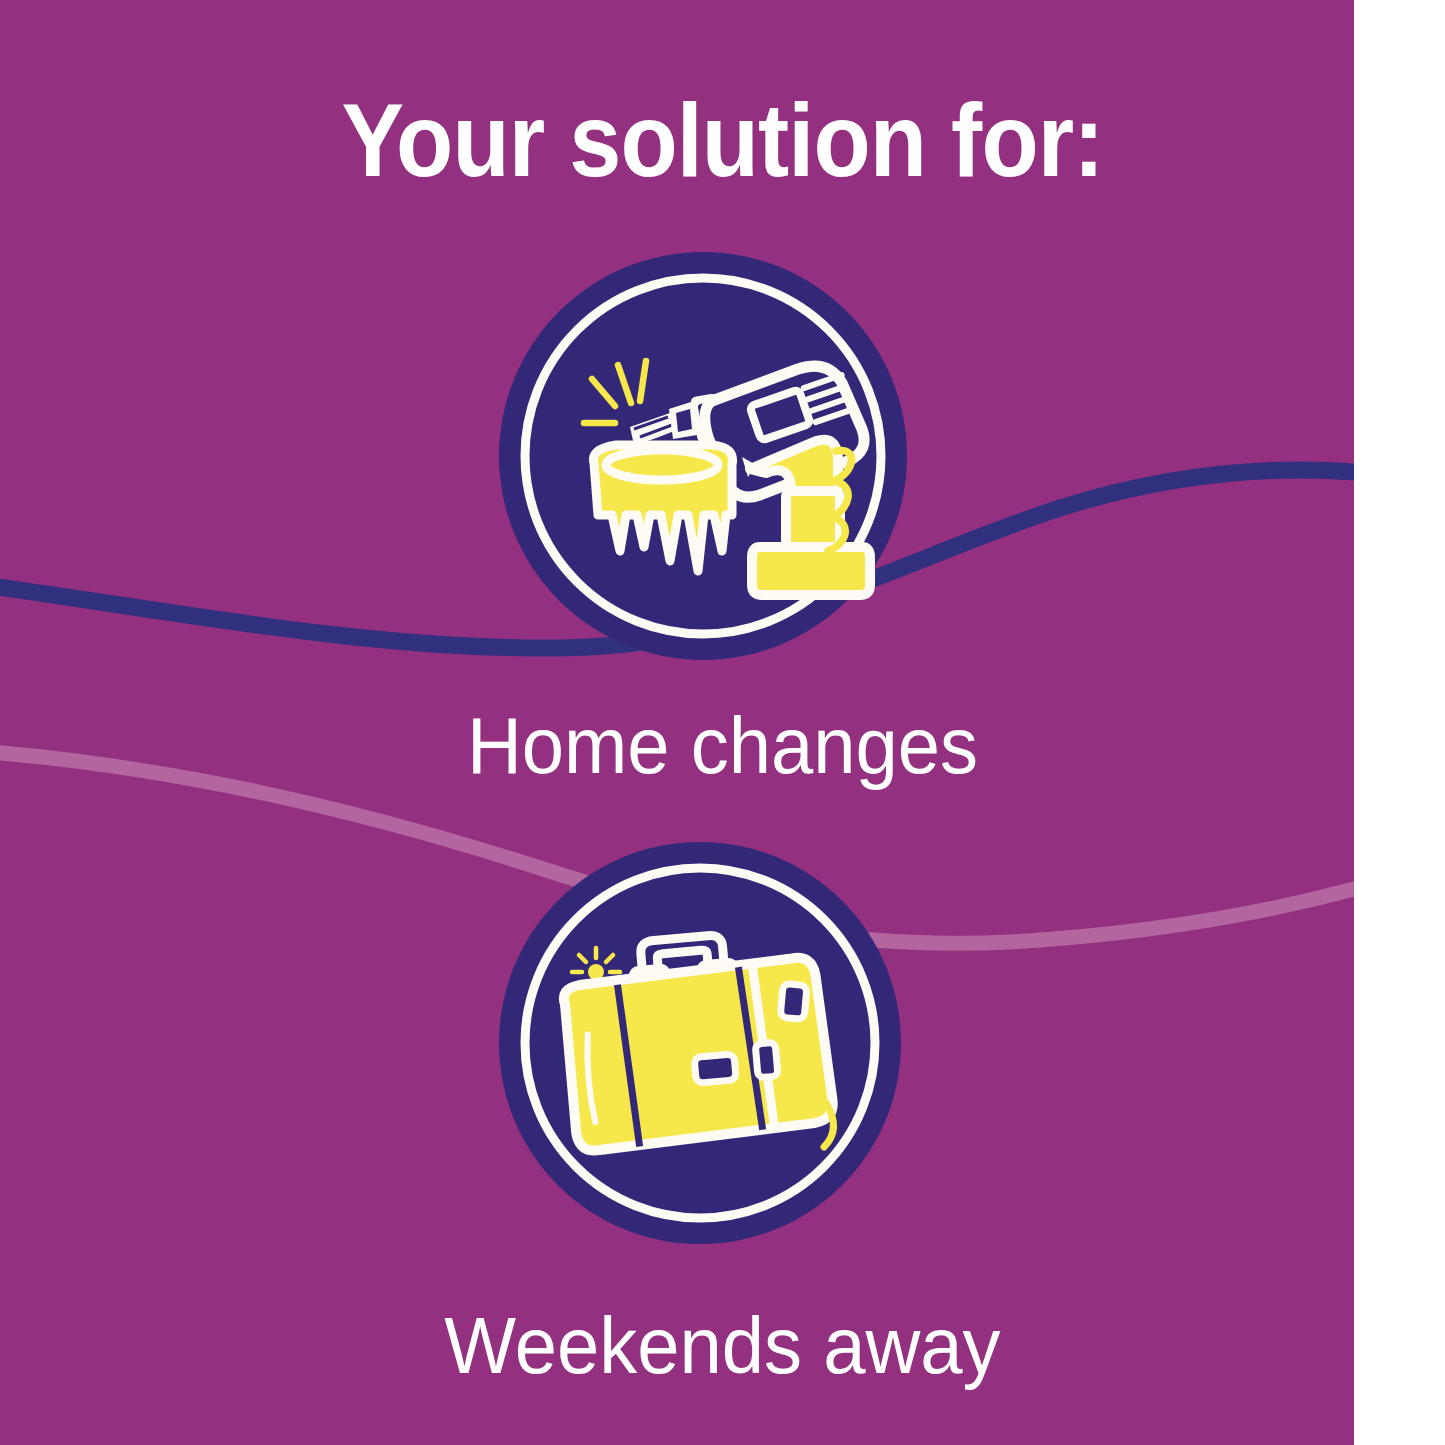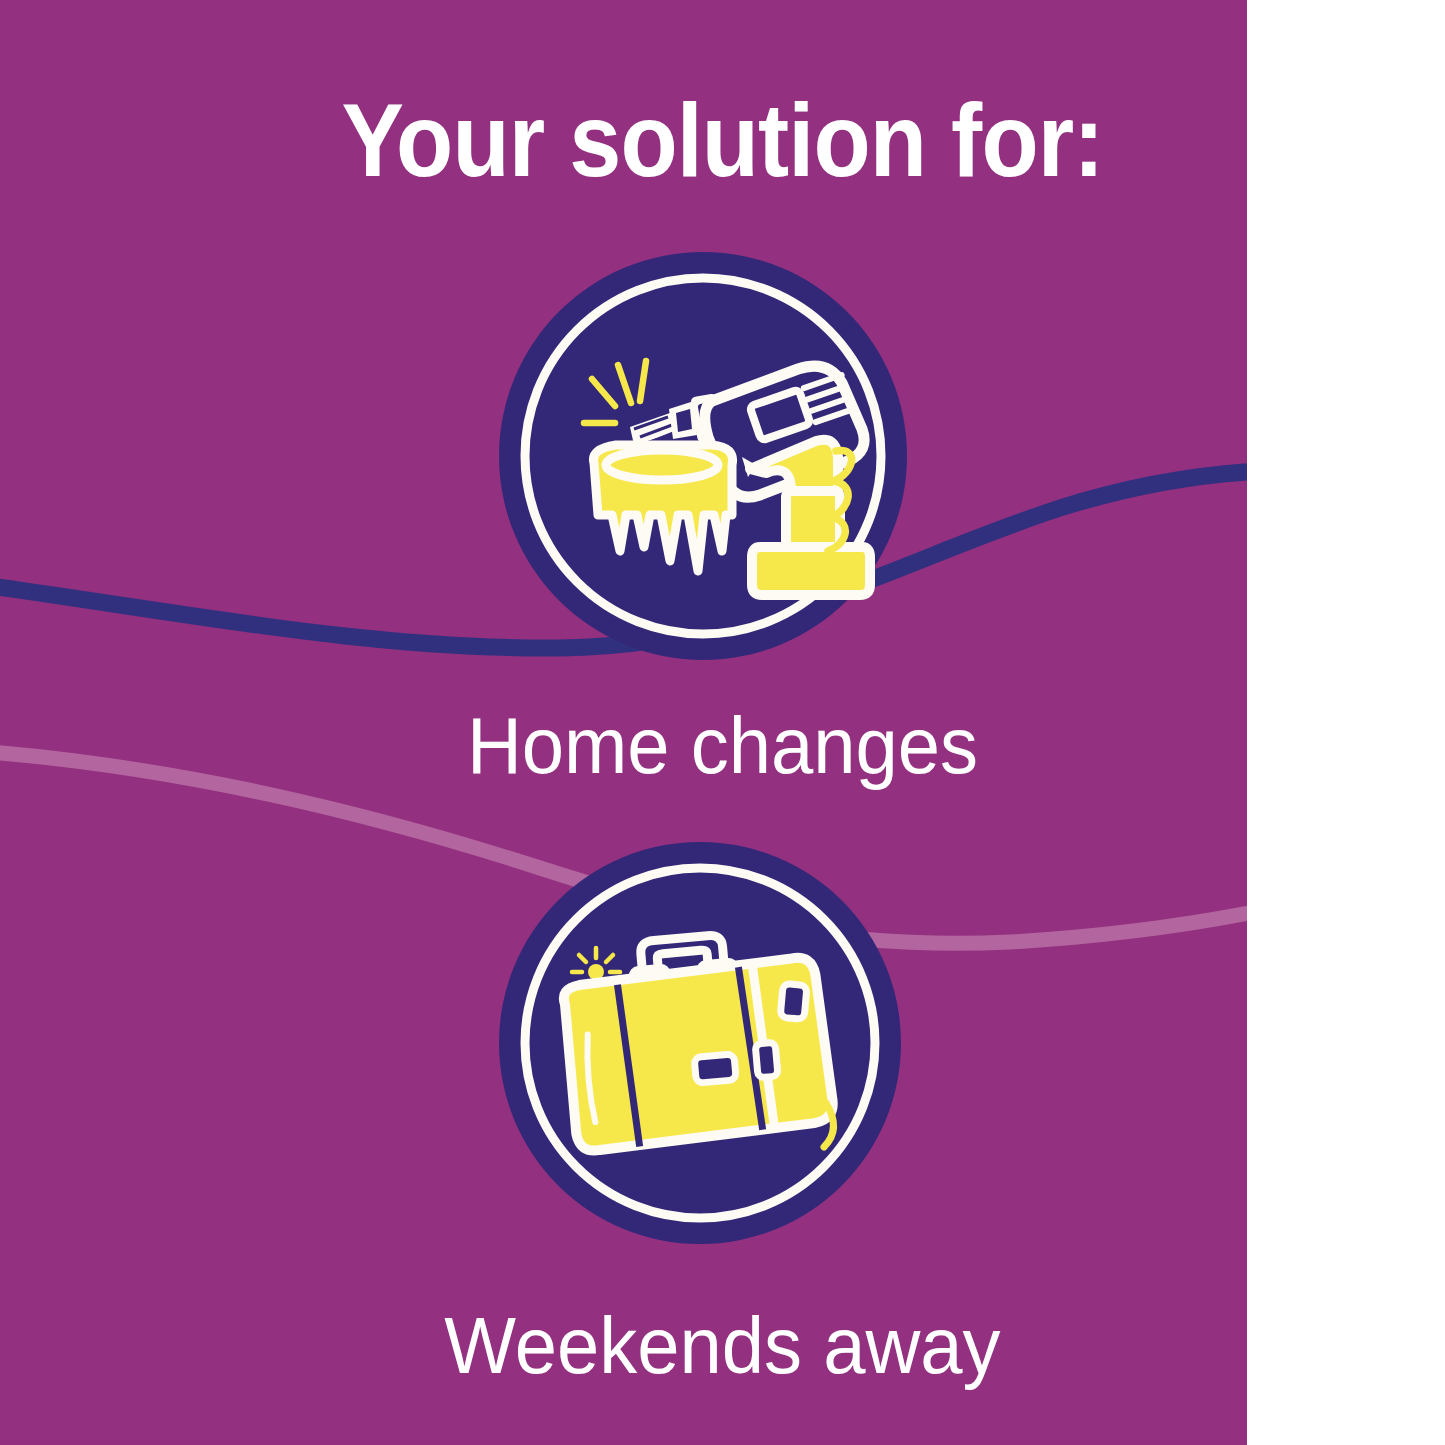--- a/index.html
+++ b/index.html
@@ -2,21 +2,21 @@
 <html><head>
 <meta charset="utf-8">
 <style>
   html, body {
     margin: 0;
     padding: 0;
     background: #ffffff;
   }
   #stage {
     position: relative;
-    width: 1247px;
+    width: 1354px;
     height: 1445px;
     overflow: hidden;
     font-family: "Liberation Sans", sans-serif;
   }
   #bg-layer {
     position: absolute;
     inset: 0;
     width: 1445px;
     height: 1445px;
   }

